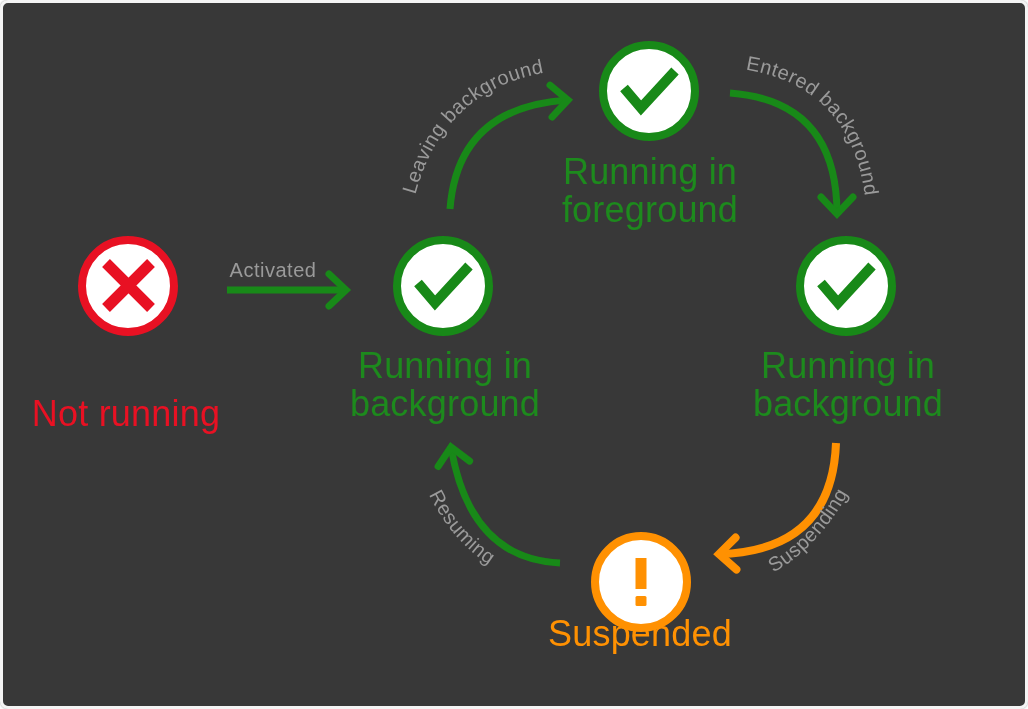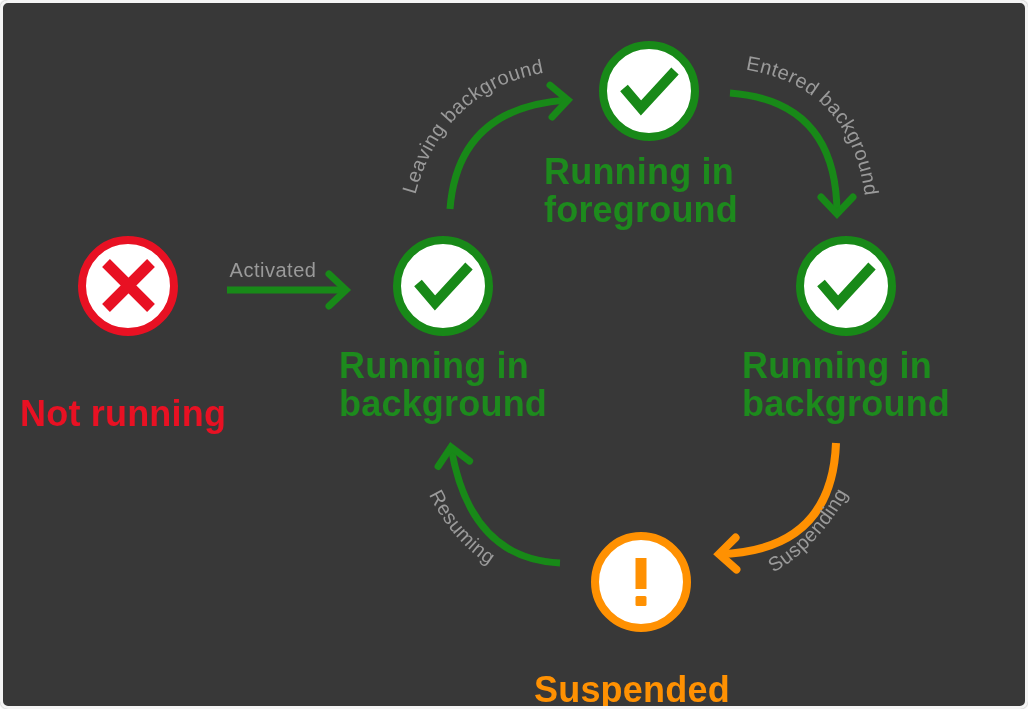--- a/index.html
+++ b/index.html
@@ -46,24 +46,24 @@
     transform: translate(-50%, -50%);
   }
   .circle.green  { border: 8px solid #188918; }
   .circle.red    { border: 8px solid #e81123; }
   .circle.orange { border: 8px solid #ff9102; }
   .circle svg { position: absolute; left: -8px; top: -8px; }
   .state-label {
     position: absolute;
     transform: translateX(-50%);
     width: 212px;
-    text-align: left;
+    text-align: center;
     font-size: 36px;
     line-height: 38px;
-    font-weight: 700;
+    font-weight: 400;
     letter-spacing: 0.2px;
   }
   .state-label.green-text  { color: #1d8a1d; }
   .state-label.red-text    { color: #e81123; margin-top: 48px; }
   .state-label.orange-text { color: #ff9102; }
 </style>
 </head>
 <body>
 
 <div class="frame">
@@ -139,16 +139,16 @@
     <div class="state-label green-text" style="left:845px; top:344px;">Running in background</div>
   </div>
 
   <div class="state">
     <div class="circle orange" style="left:638px; top:579px;">
       <svg width="100" height="100" viewBox="-50 -50 100 100">
         <path d="M 0 -24 L 0 7" fill="none" stroke="#ff9102" stroke-width="11" stroke-linecap="butt"></path>
         <rect x="-5.5" y="14" width="11" height="10" rx="1.5" fill="#ff9102"></rect>
       </svg>
     </div>
-    <div class="state-label orange-text" style="left:637px; top:668px;">Suspended</div>
+    <div class="state-label orange-text" style="left:637px; top:612px;">Suspended</div>
   </div>
 
 </div>
 
 </body></html>

